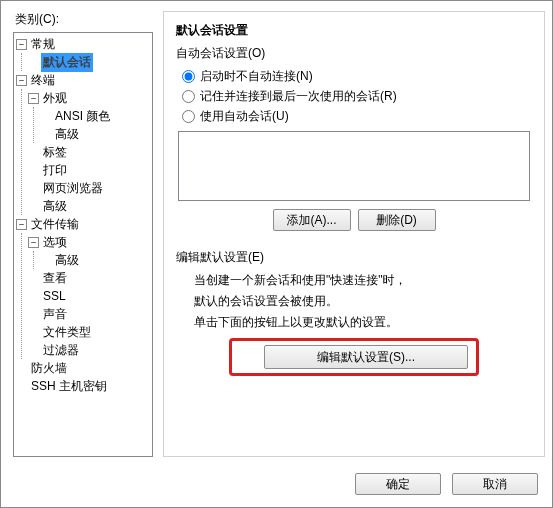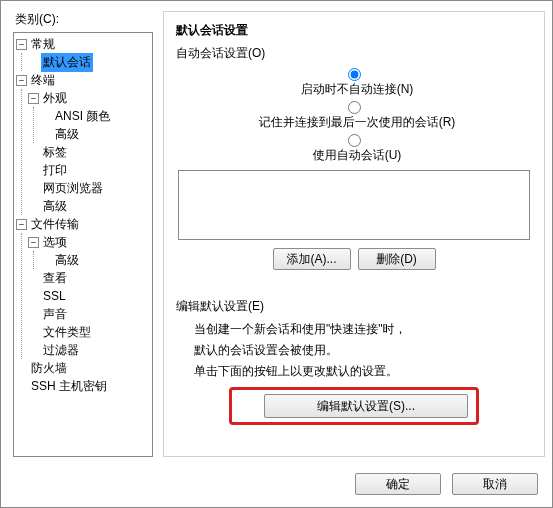--- a/index.html
+++ b/index.html
@@ -10,30 +10,30 @@
 .close-btn { position: absolute; right: 6px; top: 0; width: 44px; height: 20px; background: linear-gradient(#e58080, #c83838); border: 1px solid #a02828; border-top: none; border-radius: 0 0 3px 3px; color: #fff; display: flex; align-items: center; justify-content: center; font-weight: bold; font-size: 11px; cursor: pointer; }
 .close-btn::before { content: "✕"; }
 .content { flex: 1; display: flex; padding: 10px 7px 8px 12px; gap: 10px; }
 .left-pane { width: 140px; border: 1px solid #828790; background: #fff; padding: 2px; overflow: auto; }
 .category-label { margin-bottom: 4px; padding-left: 2px; }
 .tree { font-size: 12px; }
 .tree-node { display: flex; align-items: center; height: 18px; padding-right: 4px; cursor: default; white-space: nowrap; position: relative; }
 .tree-toggle { width: 11px; height: 11px; border: 1px solid #888; background: #fff; display: flex; align-items: center; justify-content: center; font-size: 9px; line-height: 1; cursor: pointer; margin-right: 2px; color: #333; font-family: monospace; flex-shrink: 0; }
 .tree-spacer { width: 13px; display: inline-block; flex-shrink: 0; }
 .tree-label { padding: 1px 2px; }
-.tree-label.selected { background: #3399ff; color: #000000; }
+.tree-label.selected { background: #3399ff; color: #404040; font-weight: bold; }
 .guide { border-left: 1px dotted #999; margin-left: 5px; padding-left: 6px; }
 .right-pane { flex: 1; display: flex; flex-direction: column; }
 .group-box { border: 1px solid #d0d0d0; padding: 10px 12px 12px 12px; flex: 1; background: #fff; }
 .group-title { font-size: 12px; font-weight: bold; margin-bottom: 4px; }
 .section-label { margin: 6px 0 6px 0; }
-.radio-row { display: flex; align-items: center; margin: 3px 0 3px 6px; flex-direction: column; }
+.radio-row { display: flex; align-items: center; margin: 3px 0 3px 6px; }
 .radio-row input[type=radio] { margin-right: 5px; }
 .list-box { border: 1px solid #828790; background: #fff; height: 70px; margin: 6px 2px 8px 2px; }
-.btn-row { display: flex; justify-content: center; gap: 7px; margin-bottom: 28px; }
+.btn-row { display: flex; justify-content: center; gap: 7px; margin-bottom: 18px; }
 button.std { min-width: 78px; height: 22px; font-size: 12px; background: linear-gradient(#f8f8f8, #e4e4e4); border: 1px solid #8c8c8c; border-radius: 2px; cursor: pointer; padding: 0 10px; }
 button.std:disabled { color: #888; }
 .desc-text { margin: 4px 0 4px 18px; line-height: 1.4; }
 .highlight-box { border: 3px solid #d92020; border-radius: 4px; margin: 8px auto 0 auto; padding: 4px 8px; width: 250px; display: flex; justify-content: center; }
 .highlight-box button { width: 100%; height: 24px; font-size: 12px; background: linear-gradient(#f8f8f8, #e4e4e4); border: 1px solid #8c8c8c; border-radius: 2px; cursor: pointer; margin-left: 24px; }
 .footer { display: flex; justify-content: flex-end; gap: 11px; padding: 8px 14px 12px 8px; }
 </style>
 </head>
 <body>
 

